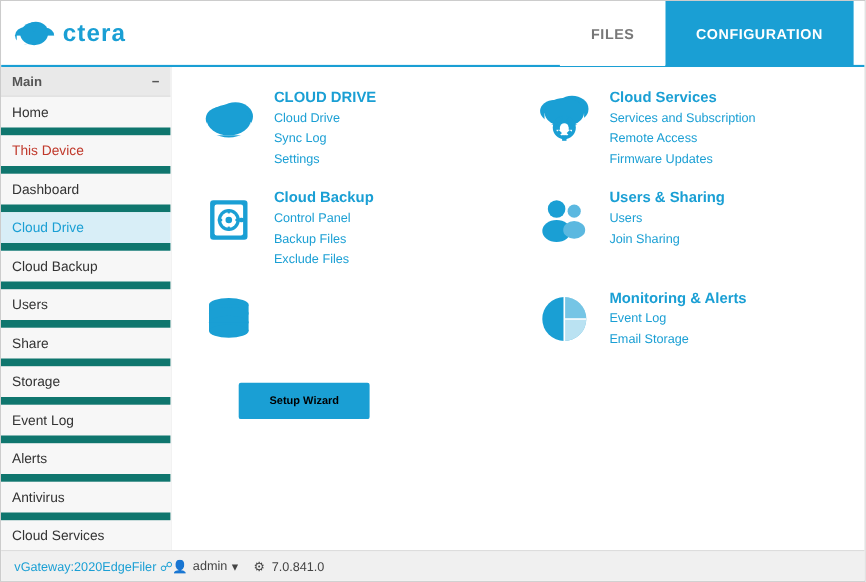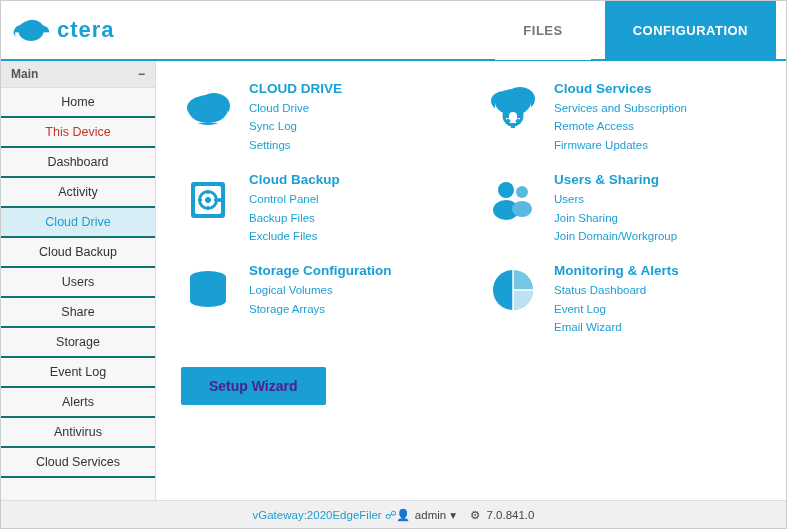--- a/index.html
+++ b/index.html
@@ -43,21 +43,21 @@
       font-size: 22px;
       font-weight: bold;
       color: #1a9fd4;
       letter-spacing: 1px;
     }
     
     .header-nav {
       display: flex;
       align-items: center;
       height: 100%;
-      gap: 14px;
+      gap: 0;
     }
     
     .nav-btn {
       height: 60px;
       padding: 0 28px;
       border: none;
       cursor: pointer;
       font-size: 13px;
       font-weight: bold;
       letter-spacing: 0.5px;
@@ -98,23 +98,22 @@
       color: #555;
       font-size: 12px;
       font-weight: bold;
       border-bottom: 1px solid #ddd;
     }
     
     .sidebar-item {
       padding: 7px 10px;
       cursor: pointer;
       color: #333;
-      border-bottom: 2px solid #0f766e;
+      border-bottom: 7px solid #0f766e;
       font-size: 12.5px;
-      text-align: center;
     }
     
     .sidebar-item.active {
       color: #c0392b;
     }
     
     .sidebar-item.selected {
       background: #d8eef7;
       color: #1a9fd4;
     }
@@ -170,37 +169,38 @@
     
     
     .buttons-row {
       display: flex;
       gap: 16px;
       margin-top: 10px;
     }
     
     .action-btn {
       padding: 11px 28px;
-      font-size: 14px;
+      font-size: 10px;
       font-weight: bold;
       background: #1a9fd4;
-      color: #4c1d95;
+      color: #000000;
       border: none;
       cursor: pointer;
       border-radius: 2px;
+      margin-left: 36px;
     }
     
     
     .footer {
       height: 28px;
       background: #f0f0f0;
       border-top: 1px solid #ddd;
       display: flex;
       align-items: center;
-      justify-content: center;
+      justify-content: flex-start;
       padding: 0 12px;
       font-size: 11.5px;
       color: #555;
       flex-shrink: 0;
     }
     
     .footer-left { color: #1a9fd4; }
     
     .footer-right {
       display: flex;
@@ -250,21 +250,20 @@
   <div class="body-layout">
 
     <div class="sidebar">
       <div class="sidebar-section-header">
         <span>Main</span>
         <span>−</span>
       </div>
       <div class="sidebar-item"><span>Home</span></div>
       <div class="sidebar-item active"><span>This Device</span></div>
       <div class="sidebar-item"><span>Dashboard</span></div>
-      <div class="sidebar-item"><span>Activity</span></div>
       <div class="sidebar-item selected"><span>Cloud Drive</span></div>
       <div class="sidebar-item"><span>Cloud Backup</span></div>
       <div class="sidebar-item"><span>Users</span></div>
       <div class="sidebar-item"><span>Share</span></div>
       <div class="sidebar-item"><span>Storage</span></div>
       <div class="sidebar-item"><span>Event Log</span></div>
       <div class="sidebar-item"><span>Alerts</span></div>
       <div class="sidebar-item"><span>Antivirus</span></div>
       <div class="sidebar-item"><span>Cloud Services</span></div>
     </div>
@@ -351,61 +350,54 @@
               <circle cx="20" cy="18" r="8"></circle>
               <ellipse cx="20" cy="38" rx="13" ry="10"></ellipse>
               <circle cx="36" cy="20" r="6" fill="#5bb8e0"></circle>
               <ellipse cx="36" cy="37" rx="10" ry="8" fill="#5bb8e0"></ellipse>
             </svg>
           </div>
           <div class="module-info">
             <div class="module-title">Users &amp; Sharing</div>
             <a class="module-link">Users</a>
             <a class="module-link">Join Sharing</a>
-            <a class="module-link">Join Domain/Workgroup</a>
           </div>
         </div>
 
         <div class="module-card">
           <div class="module-icon">
             <svg viewBox="0 0 54 54" width="54" height="54" fill="#1a9fd4">
 
               <ellipse cx="27" cy="14" rx="18" ry="6"></ellipse>
               <rect x="9" y="14" width="36" height="8"></rect>
               <ellipse cx="27" cy="22" rx="18" ry="6"></ellipse>
               <rect x="9" y="22" width="36" height="8"></rect>
               <ellipse cx="27" cy="30" rx="18" ry="6"></ellipse>
               <rect x="9" y="30" width="36" height="8"></rect>
               <ellipse cx="27" cy="38" rx="18" ry="6"></ellipse>
             </svg>
           </div>
-          <div class="module-info">
-            <div class="module-title">Storage Configuration</div>
-            <a class="module-link">Logical Volumes</a>
-            <a class="module-link">Storage Arrays</a>
-          </div>
         </div>
 
         <div class="module-card">
           <div class="module-icon">
             <svg viewBox="0 0 54 54" width="54" height="54">
 
               <circle cx="27" cy="27" r="20" fill="#1a9fd4"></circle>
               <path d="M27 27 L27 7 A20 20 0 0 1 47 27 Z" fill="#fff" opacity="0.4"></path>
               <path d="M27 27 L47 27 A20 20 0 0 1 27 47 Z" fill="#fff" opacity="0.7"></path>
               <line x1="27" y1="7" x2="27" y2="27" stroke="#fff" stroke-width="1.5"></line>
               <line x1="47" y1="27" x2="27" y2="27" stroke="#fff" stroke-width="1.5"></line>
               <line x1="27" y1="47" x2="27" y2="27" stroke="#fff" stroke-width="1.5"></line>
             </svg>
           </div>
           <div class="module-info">
             <div class="module-title">Monitoring &amp; Alerts</div>
-            <a class="module-link">Status Dashboard</a>
             <a class="module-link">Event Log</a>
-            <a class="module-link">Email Wizard</a>
+            <a class="module-link">Email Storage</a>
           </div>
         </div>
 
       </div>
 
       <div class="buttons-row">
         <button class="action-btn">Setup Wizard</button>
       </div>
     </div>
   </div>

